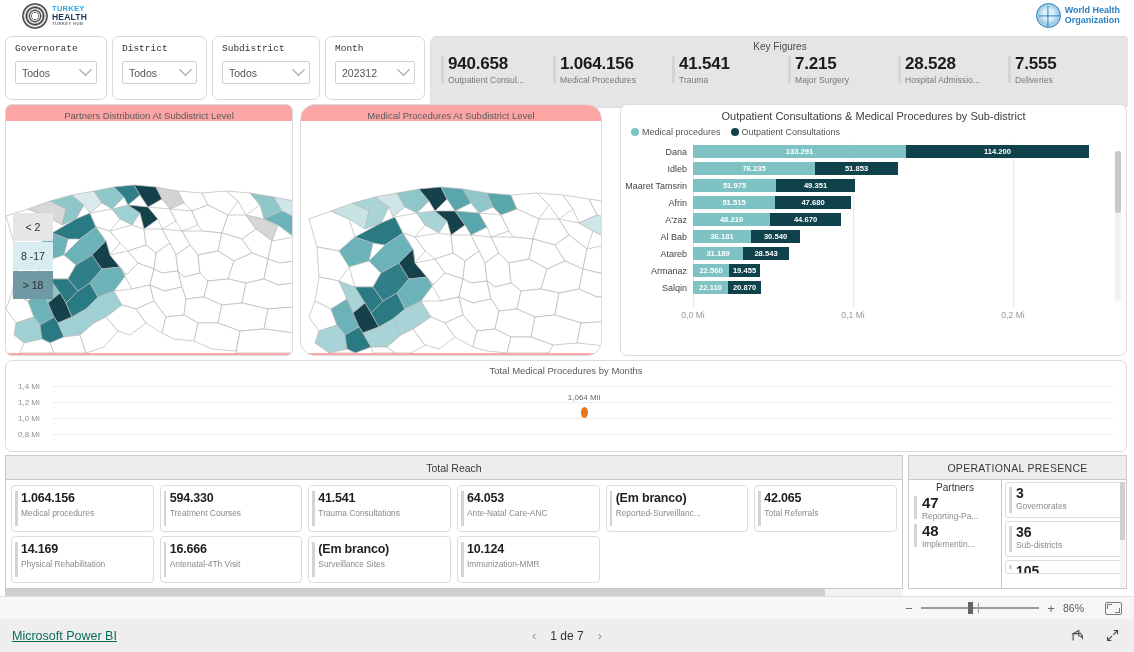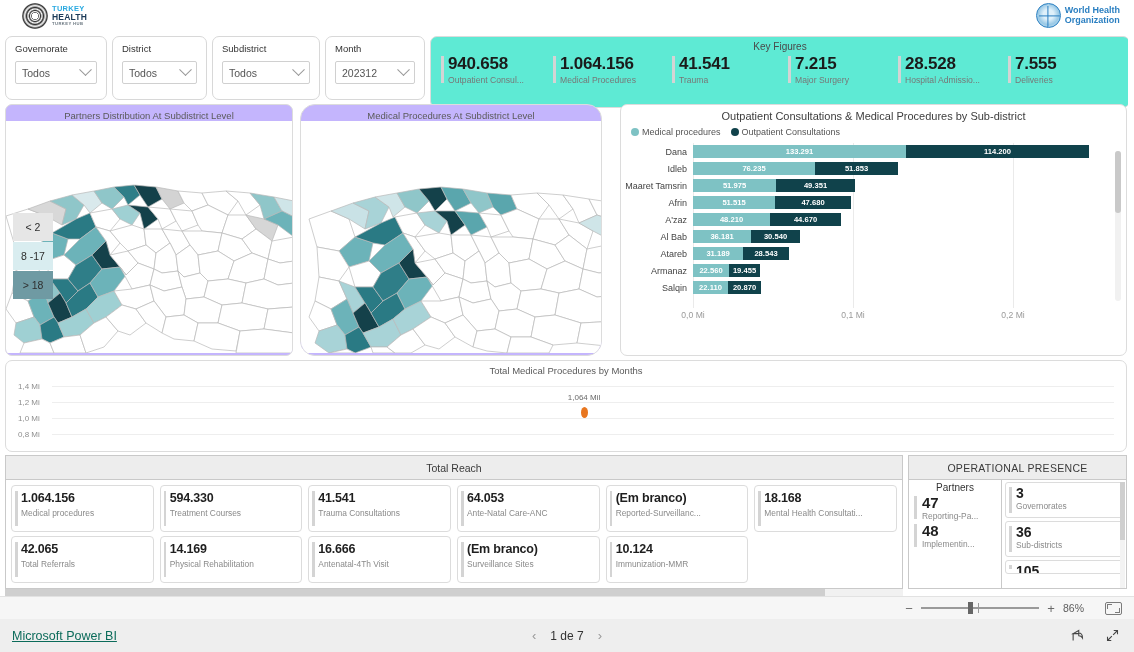--- a/index.html
+++ b/index.html
@@ -32,43 +32,43 @@
      background: radial-gradient(circle at 50% 45%, #dff0fa 30%, #9ac9e6 60%, #cfe6f5 100%); position: relative; }
   .who-mark:before { content:""; position:absolute; left:50%; top:2px; width:1.2px; height:21px; background:#2a7fc1; transform:translateX(-50%); }
   .who-mark:after { content:""; position:absolute; top:50%; left:2px; height:1.2px; width:21px; background:#2a7fc1; transform:translateY(-50%); }
   .who-text { line-height: 1.1; color: #2a7fc1; font-weight: bold; font-size: 9px; }
 
   
   .slicer {
     position: absolute; top: 36px; height: 64px; background: #fff;
     border: 1px solid #d8d8d8; border-radius: 7px; padding: 6px 9px;
   }
-  .slicer .s-label { font-size: 9.5px; color: #333; margin-bottom: 7px; }
+  .slicer .s-label { font-size: 9.5px; color: #333; margin-bottom: 7px; font-family: Liberation Mono, monospace; }
   .s-box {
     height: 23px; border: 1px solid #d0d0d0; border-radius: 2px; background: #fff;
     display: flex; align-items: center; justify-content: space-between; padding: 0 6px;
     font-size: 10.5px; color: #555;
   }
   .chev { width: 9px; height: 9px; border-right: 1.4px solid #9a9a9a; border-bottom: 1.4px solid #9a9a9a;
           transform: rotate(45deg) translate(-2px,-2px); }
 
   
   .keyfig {
     position: absolute; left: 430px; top: 36px; width: 700px; height: 72px;
-    border: 1px solid #dcdcdc; border-radius: 7px; background: #5eead4;
+    border: 1px solid #dcdcdc; border-radius: 7px; background: #e5e5e5;
   }
   .keyfig .kf-title { text-align: center; font-size: 10px; color: #4a4a4a; margin-top: 4px; }
   .kf-row { display: flex; padding: 0 8px; margin-top: 2px; }
   .kf-item { position: relative; padding-left: 9px; }
   .kf-item:before { content:""; position:absolute; left:2px; top:2px; bottom:2px; width:2.5px; background:#d4d4d4; }
   .kf-val { font-size: 17px; font-weight: bold; color: #1b1b1b; letter-spacing: -.2px; }
   .kf-lab { font-size: 8.6px; color: #777; margin-top: 1px; white-space: nowrap; overflow: hidden; text-overflow: ellipsis; }
 
   
-  .mapcard { position: absolute; top: 104px; height: 252px; border: 1px solid #dcdcdc; border-radius: 7px; background: #c4b5fd; overflow: hidden; }
+  .mapcard { position: absolute; top: 104px; height: 252px; border: 1px solid #dcdcdc; border-radius: 7px; background: #fca5a5; overflow: hidden; }
   .map-title { text-align: center; font-size: 9.5px; color: #5a5a5a; padding-top: 5px; }
   .legend-btns { position: absolute; left: 7px; top: 108px; z-index: 5; }
   .lg-btn { width: 40px; height: 28px; display: flex; align-items: center; justify-content: center;
             font-size: 10.5px; color: #2f2f2f; margin-bottom: 1px; }
   .lg1 { background: #e6e6e6; }
   .lg2 { background: #d9edf0; }
   .lg3 { background: #6f9aa3; }
 
   
   .barcard { position: absolute; left: 620px; top: 104px; width: 507px; height: 252px;
@@ -550,26 +550,20 @@
           </div>
         </div>
       <div class="rcell">
           <div class="rcard">
         <div class="rval">(Em branco)</div>
         <div class="rlab">Reported-Surveillanc...</div>
           </div>
         </div>
       <div class="rcell">
           <div class="rcard">
-        <div class="rval">18.168</div>
-        <div class="rlab">Mental Health Consultati...</div>
-          </div>
-        </div>
-      <div class="rcell">
-          <div class="rcard">
         <div class="rval">42.065</div>
         <div class="rlab">Total Referrals</div>
           </div>
         </div>
       <div class="rcell">
           <div class="rcard">
         <div class="rval">14.169</div>
         <div class="rlab">Physical Rehabilitation</div>
           </div>
         </div>

